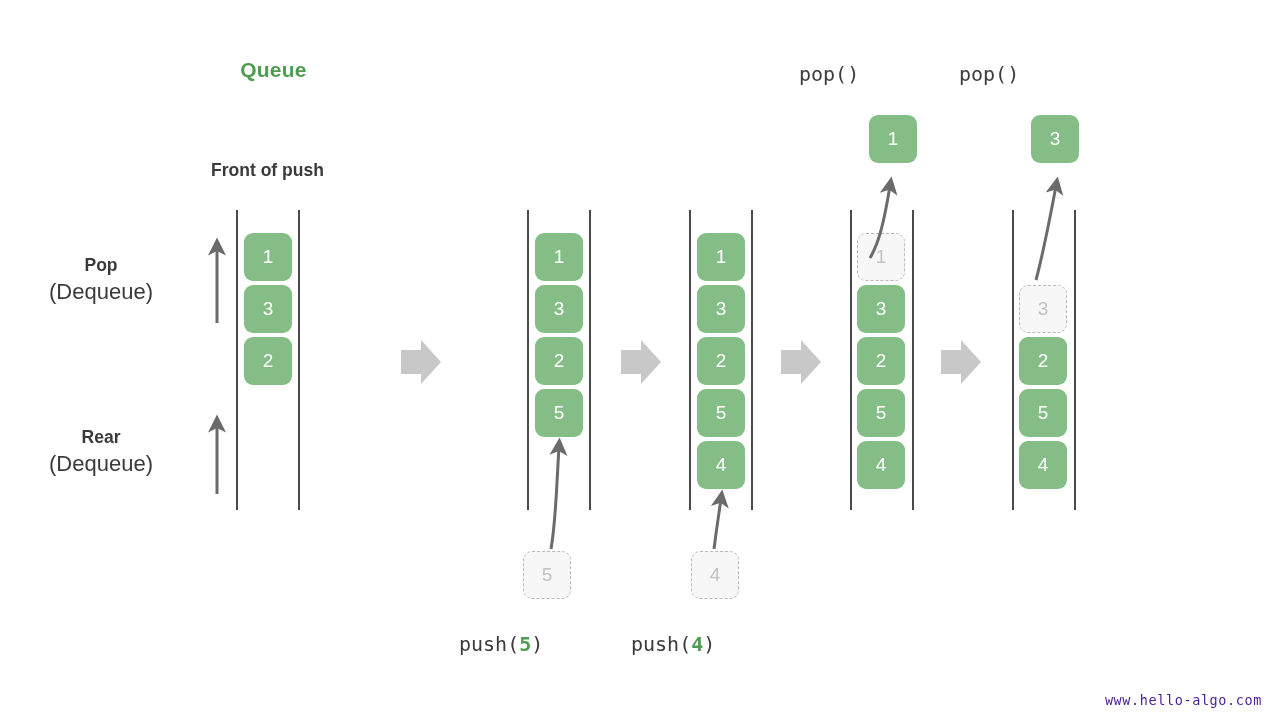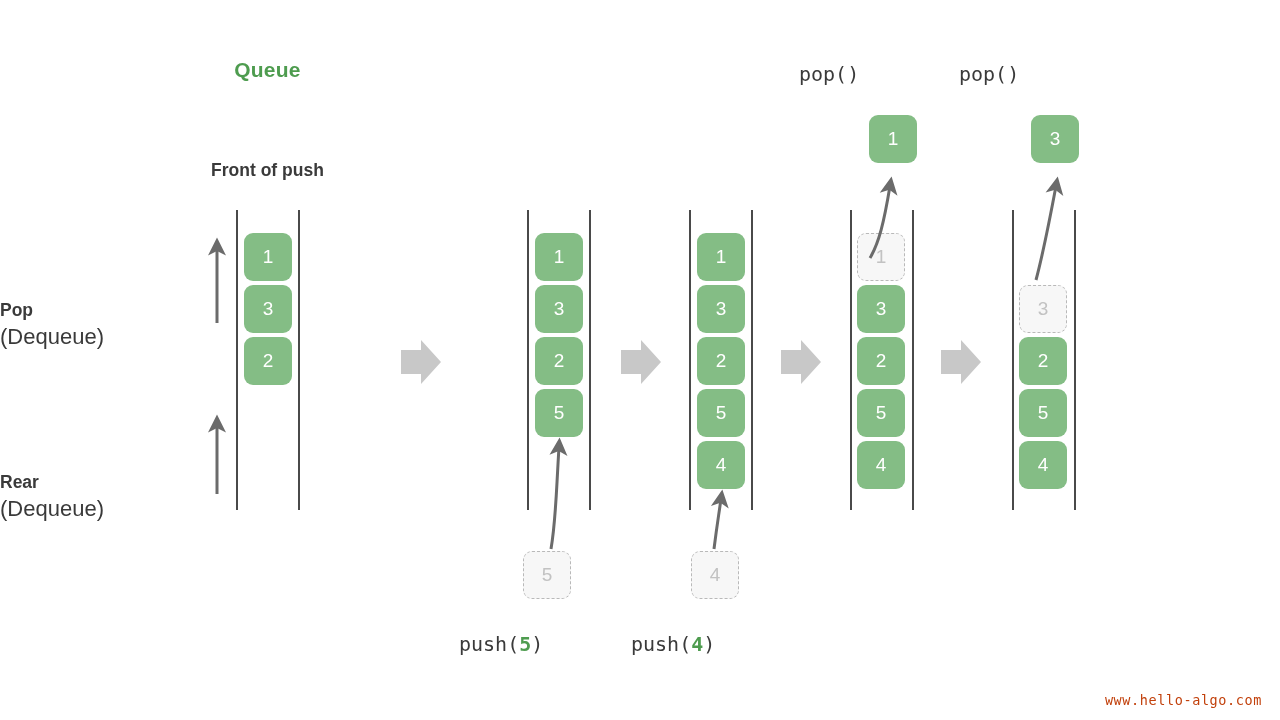--- a/index.html
+++ b/index.html
@@ -23,36 +23,36 @@
   .abs { position: absolute; }
 
   
   .title-queue {
     left: 0; top: 58px; width: 535px;
     text-align: center;
     font-size: 21px;
     font-weight: bold;
     color: #4e9c4f;
     letter-spacing: 0.2px;
+    padding-left: 6px;
   }
   .cap-bold {
     font-size: 17.5px;
     font-weight: bold;
     color: #3a3a3a;
     text-align: center;
     white-space: nowrap;
   }
   .front-label { left: 0; top: 160px; width: 535px; }
   .rear-label  { left: 0; top: 543px; width: 535px; }
 
   .side-label {
-    text-align: left;
+    text-align: center;
     white-space: nowrap;
     line-height: 1.38;
-    margin-top: 45px;
   }
   .side-label .l1 {
     font-size: 17.5px;
     font-weight: bold;
     color: #3a3a3a;
     display: block;
   }
   .side-label .l2 {
     font-size: 22px;
     font-weight: normal;
@@ -99,21 +99,21 @@
     color: #3a3a3a;
     white-space: nowrap;
   }
   .code-cap .num { color: #4e9c4f; font-weight: bold; }
 
   
   .watermark {
     right: 18px; bottom: 12px;
     font-family: "DejaVu Sans Mono", "Liberation Mono", monospace;
     font-size: 13.5px;
-    color: #c2410c;
+    color: #4c1d95;
     letter-spacing: 0.6px;
   }
 
   svg.overlay {
     position: absolute;
     left: 0; top: 0;
     width: 1280px; height: 720px;
     pointer-events: none;
   }
 </style>

